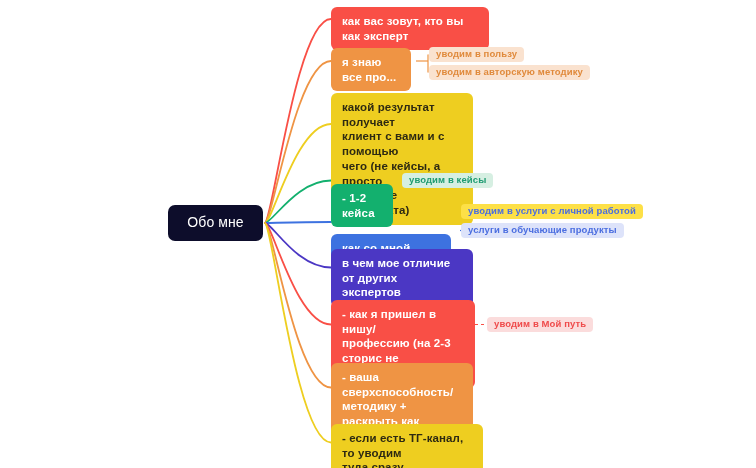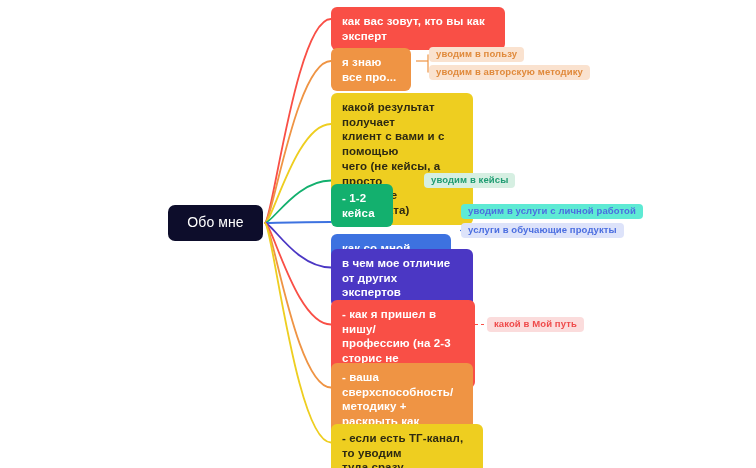--- a/index.html
+++ b/index.html
@@ -83,64 +83,64 @@
       <path d="M 265 223 C 272.92 225.03, 296.68 324.5, 331 324.5" fill="none" stroke="#f94f46" stroke-width="1.8" stroke-linecap="round"></path>
       <path d="M 475 324.5 L 486 324.5" fill="none" stroke="#f94f46" stroke-width="1.2" stroke-dasharray="3 3"></path>
       <path d="M 265 223 C 272.92 226.29, 296.68 387.5, 331 387.5" fill="none" stroke="#ef9444" stroke-width="1.8" stroke-linecap="round"></path>
       <path d="M 265 223 C 272.92 227.39, 296.68 442.5, 331 442.5" fill="none" stroke="#eece20" stroke-width="1.8" stroke-linecap="round"></path>
     </svg>
 
   <div id="node-layer">
       <div class="node node-root" style="left: 168px; top: 205px; width: 95px; height: 36px; background: rgb(13, 13, 43); color: rgb(255, 255, 255);">
         <span class="node-text">Обо мне</span>
       </div>
-      <div class="node node-main" style="left: 331px; top: 7px; width: 174px; min-height: 24px; background: rgb(249, 79, 70); color: rgb(255, 255, 255); align-items: center;">
+      <div class="node node-main" style="left: 331px; top: 7px; width: 158px; min-height: 24px; background: rgb(249, 79, 70); color: rgb(255, 255, 255); align-items: center;">
         <span class="node-text">как вас зовут, кто вы как эксперт</span>
       </div>
       <div class="node node-main" style="left: 331px; top: 48px; width: 80px; min-height: 26px; background: rgb(239, 148, 68); color: rgb(255, 255, 255);">
         <span class="node-text">я знаю все про...</span>
       </div>
       <div class="node node-child" style="left: 429px; top: 47px; min-width: 77px; height: 15px; background: rgb(250, 226, 207); color: rgb(224, 138, 60);">
         <span class="node-text">уводим в пользу</span>
       </div>
       <div class="node node-child" style="left: 429px; top: 65px; min-width: 133px; height: 15px; background: rgb(250, 226, 207); color: rgb(224, 138, 60); text-align: center;">
         <span class="node-text">уводим в авторскую методику</span>
       </div>
       <div class="node node-main" style="left: 331px; top: 93px; width: 142px; min-height: 62px; background: rgb(238, 206, 32); color: rgb(46, 42, 18);">
         <span class="node-text">какой результат получает
 клиент с вами и с помощью
 чего (не кейсы, а просто
 описание результата)</span>
       </div>
       <div class="node node-main" style="left: 331px; top: 184px; width: 62px; min-height: 21px; background: rgb(19, 176, 110); color: rgb(255, 255, 255);">
         <span class="node-text">- 1-2 кейса</span>
       </div>
-      <div class="node node-child" style="left: 402px; top: 173px; min-width: 72px; height: 15px; background: rgb(214, 239, 226); color: rgb(31, 156, 114); margin-left: 22px;">
+      <div class="node node-child" style="left: 402px; top: 173px; min-width: 72px; height: 15px; background: rgb(214, 239, 226); color: rgb(31, 156, 114);">
         <span class="node-text">уводим в кейсы</span>
       </div>
       <div class="node node-main" style="left: 331px; top: 210px; width: 120px; min-height: 24px; background: rgb(61, 114, 224); color: rgb(255, 255, 255); margin-top: 24px;">
         <span class="node-text">как со мной поработать</span>
       </div>
-      <div class="node node-child" style="left: 461px; top: 204px; min-width: 148px; height: 15px; background: #5eead4; color: rgb(75, 110, 224);">
+      <div class="node node-child" style="left: 461px; top: 204px; min-width: 148px; height: 15px; background: #fde047; color: rgb(75, 110, 224);">
         <span class="node-text">уводим в услуги с личной работой</span>
       </div>
       <div class="node node-child" style="left: 461px; top: 223px; min-width: 134px; height: 15px; background: rgb(221, 227, 250); color: rgb(75, 110, 224);">
         <span class="node-text">услуги в обучающие продукты</span>
       </div>
       <div class="node node-main" style="left: 331px; top: 249px; width: 142px; min-height: 37px; background: rgb(75, 55, 196); color: rgb(255, 255, 255); align-items: flex-end;">
         <span class="node-text">в чем мое отличие от других
 экспертов</span>
       </div>
       <div class="node node-main" style="left: 331px; top: 300px; width: 144px; min-height: 49px; background: rgb(249, 79, 70); color: rgb(255, 255, 255); align-items: flex-end;">
         <span class="node-text">- как я пришел в нишу/
 профессию (на 2-3 сторис не
 больше)</span>
       </div>
       <div class="node node-child" style="left: 487px; top: 317px; min-width: 84px; height: 15px; background: rgb(251, 220, 220); color: rgb(239, 75, 75);">
-        <span class="node-text">какой в Мой путь</span>
+        <span class="node-text">уводим в Мой путь</span>
       </div>
       <div class="node node-main" style="left: 331px; top: 363px; width: 142px; min-height: 49px; background: rgb(239, 148, 68); color: rgb(255, 255, 255);">
         <span class="node-text">- ваша сверхспособность/
 методику + раскрыть как
 помогает вам или ученикам</span>
       </div>
       <div class="node node-main" style="left: 331px; top: 424px; width: 152px; min-height: 37px; background: rgb(238, 206, 32); color: rgb(46, 42, 18);">
         <span class="node-text">- если есть ТГ-канал, то уводим
 туда сразу</span>
       </div>

